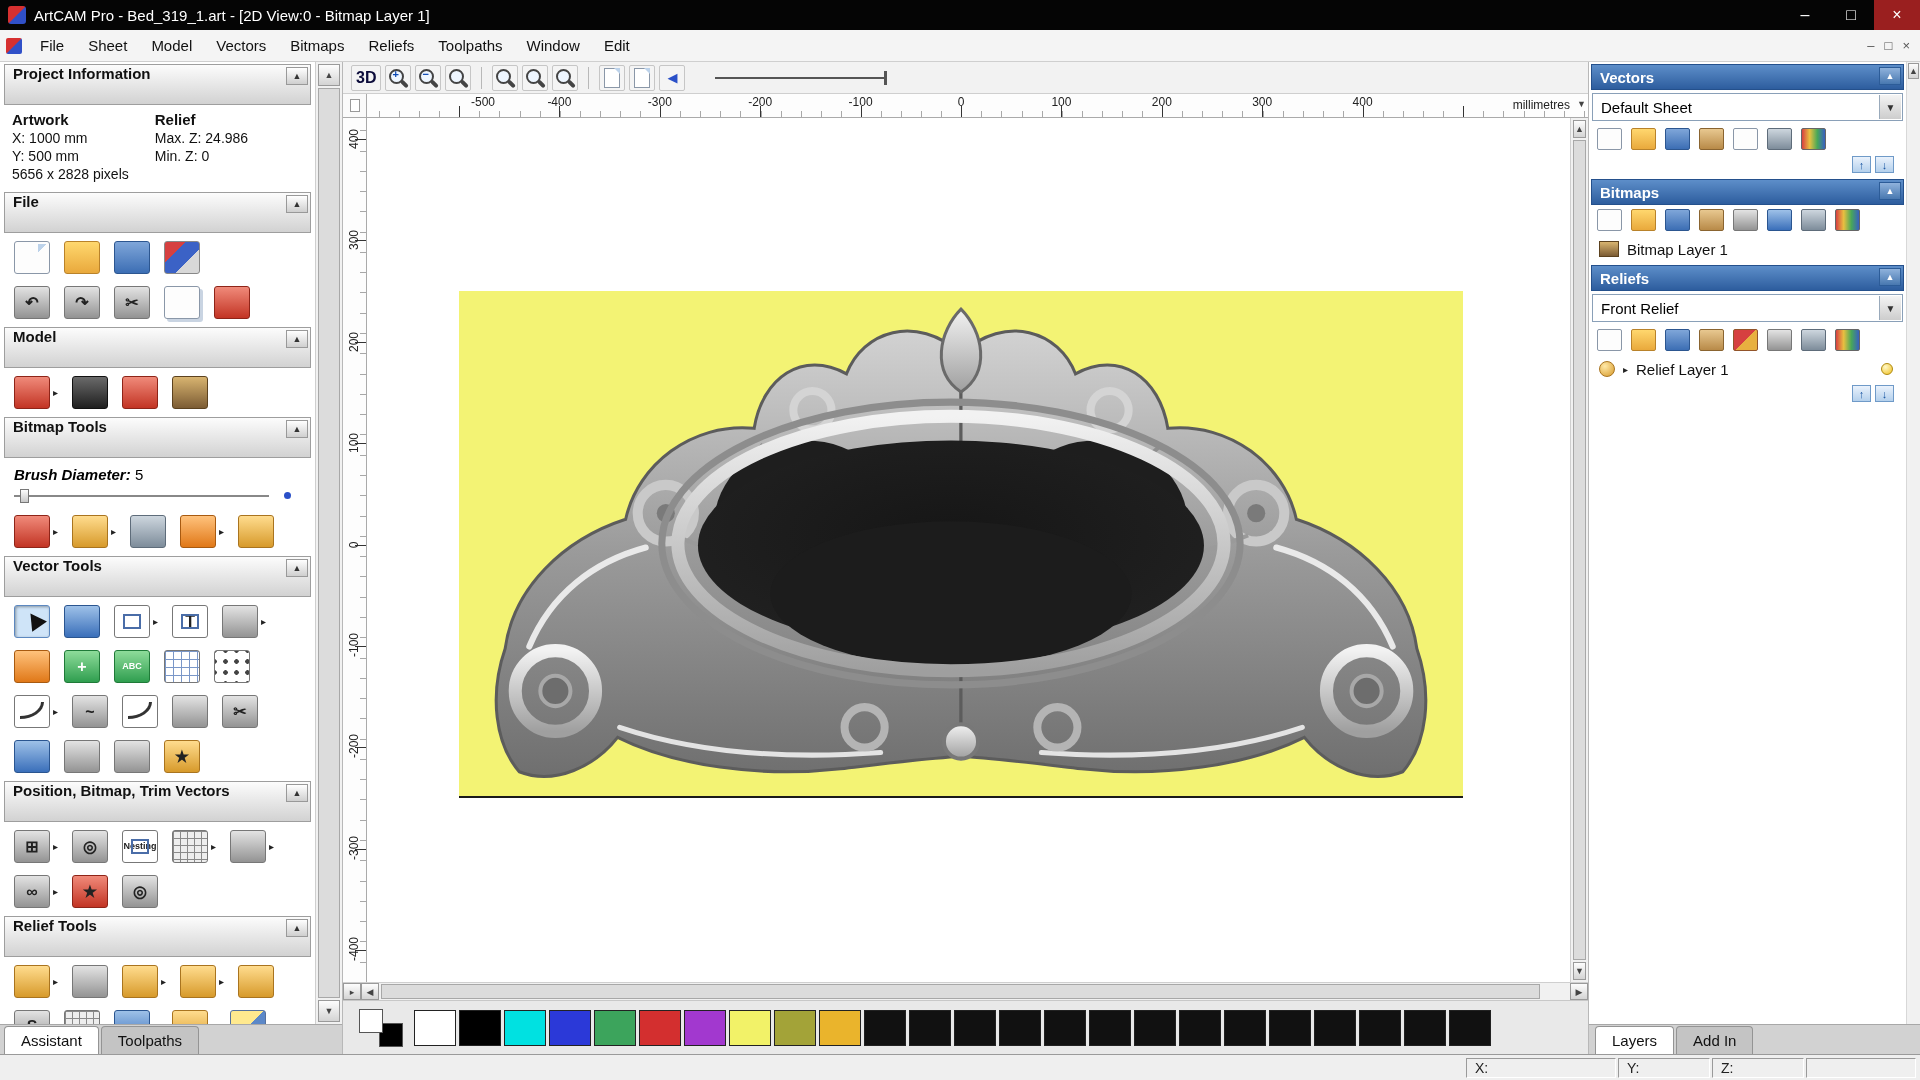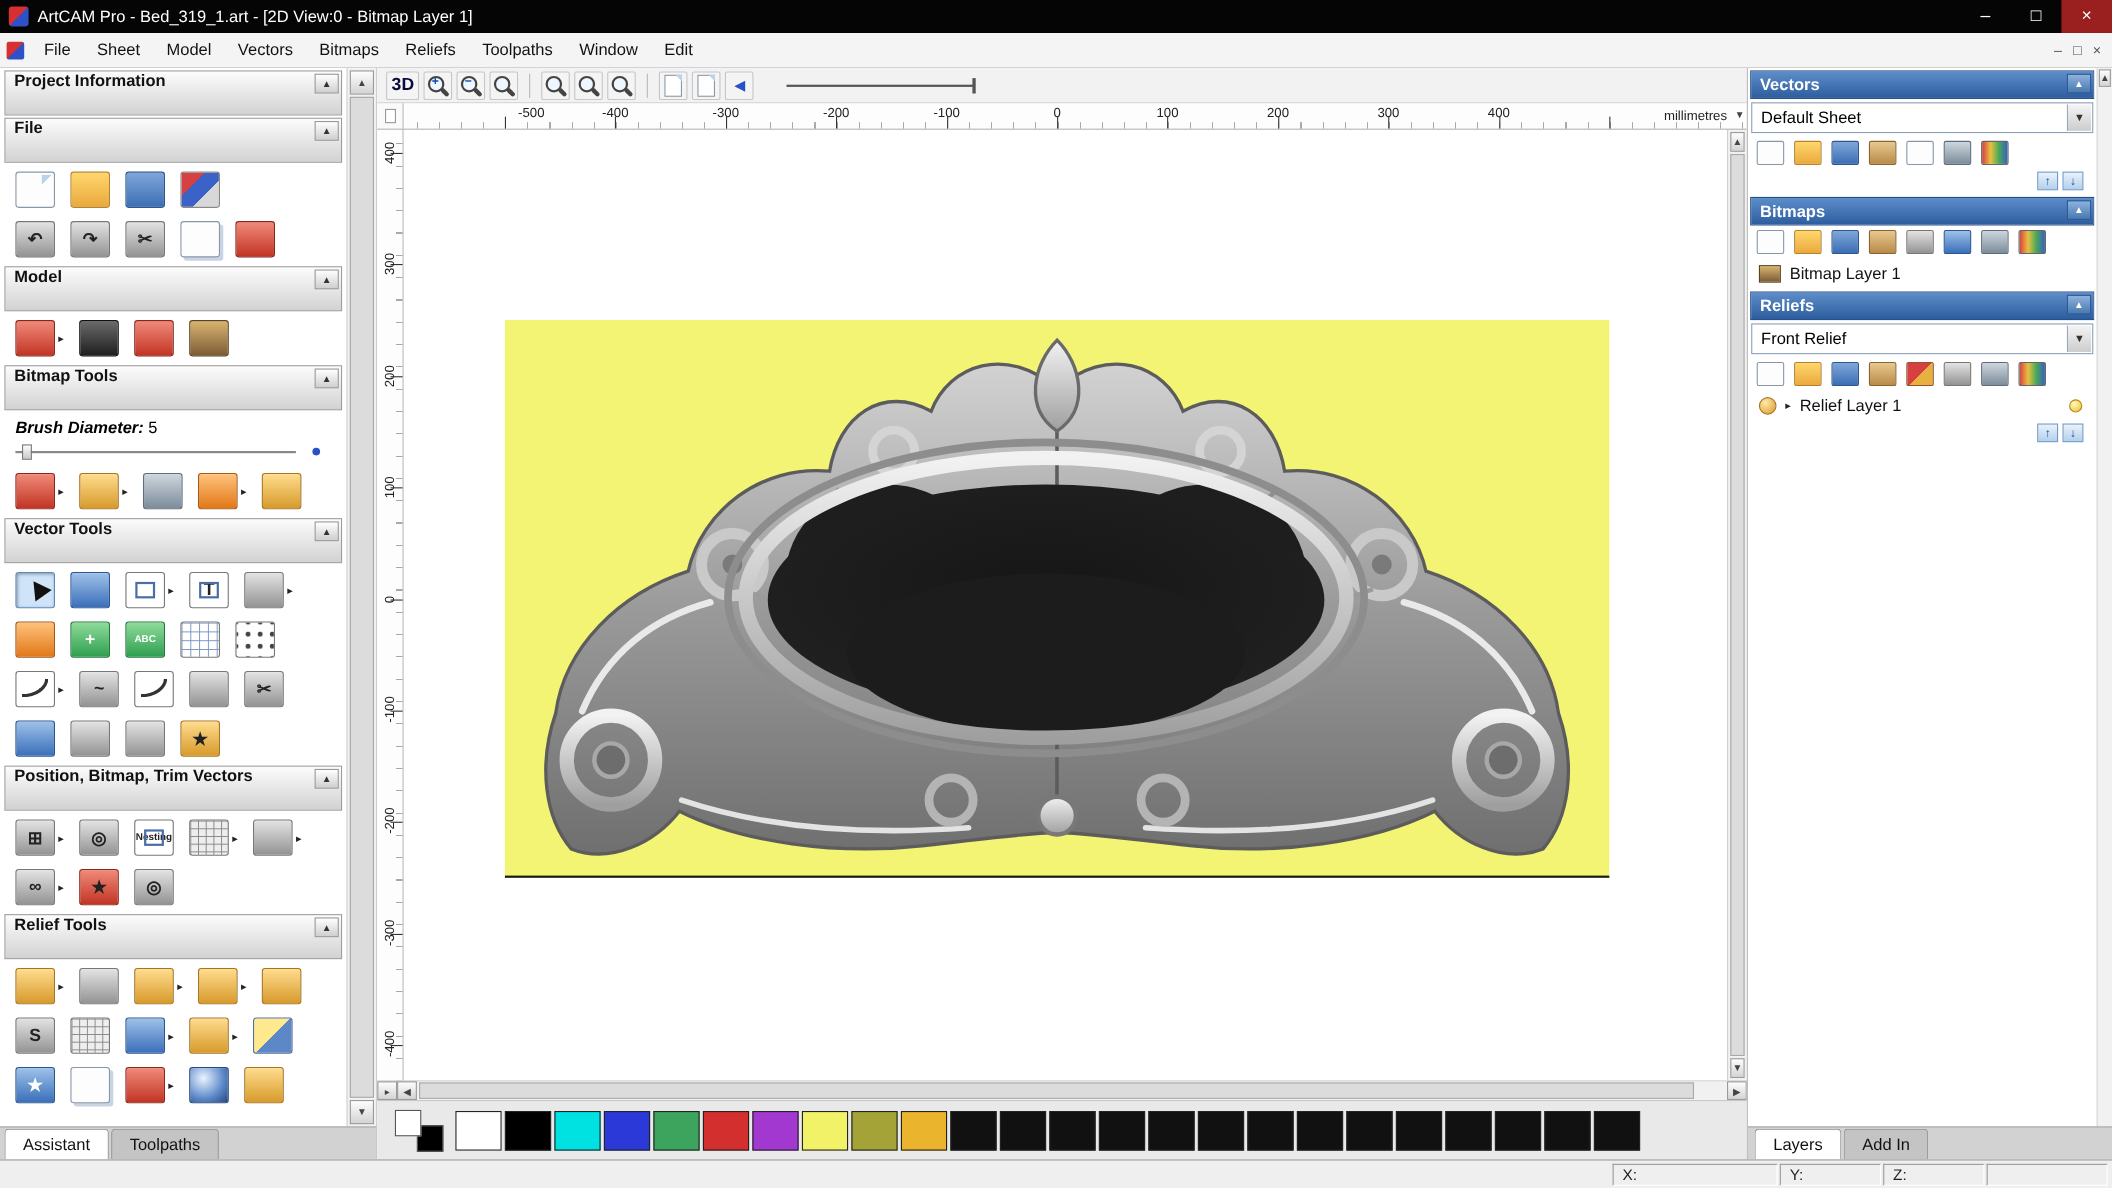--- a/index.html
+++ b/index.html
@@ -186,20 +186,33 @@
   </div>
 </div>
 
 <div class="leftcol">
   <div class="left-content">
 
     <div class="sec-hdr">
       <span>Project Information</span>
       <span class="col-btn">▲</span>
     </div>
+    <div class="pinfo">
+      <div>
+        <b>Artwork</b>
+        <div class="line">X: 1000 mm</div>
+        <div class="line">Y: 500 mm</div>
+        <div class="line">5656 x 2828 pixels</div>
+      </div>
+      <div>
+        <b>Relief</b>
+        <div class="line">Max. Z: 24.986</div>
+        <div class="line">Min. Z: 0</div>
+      </div>
+    </div>
 
     <div class="sec-hdr">
       <span>File</span>
       <span class="col-btn">▲</span>
     </div>
     <div class="icon-row">
       <div class="cell">
           <div class="ic page"></div>
         </div>
       <div class="cell">

